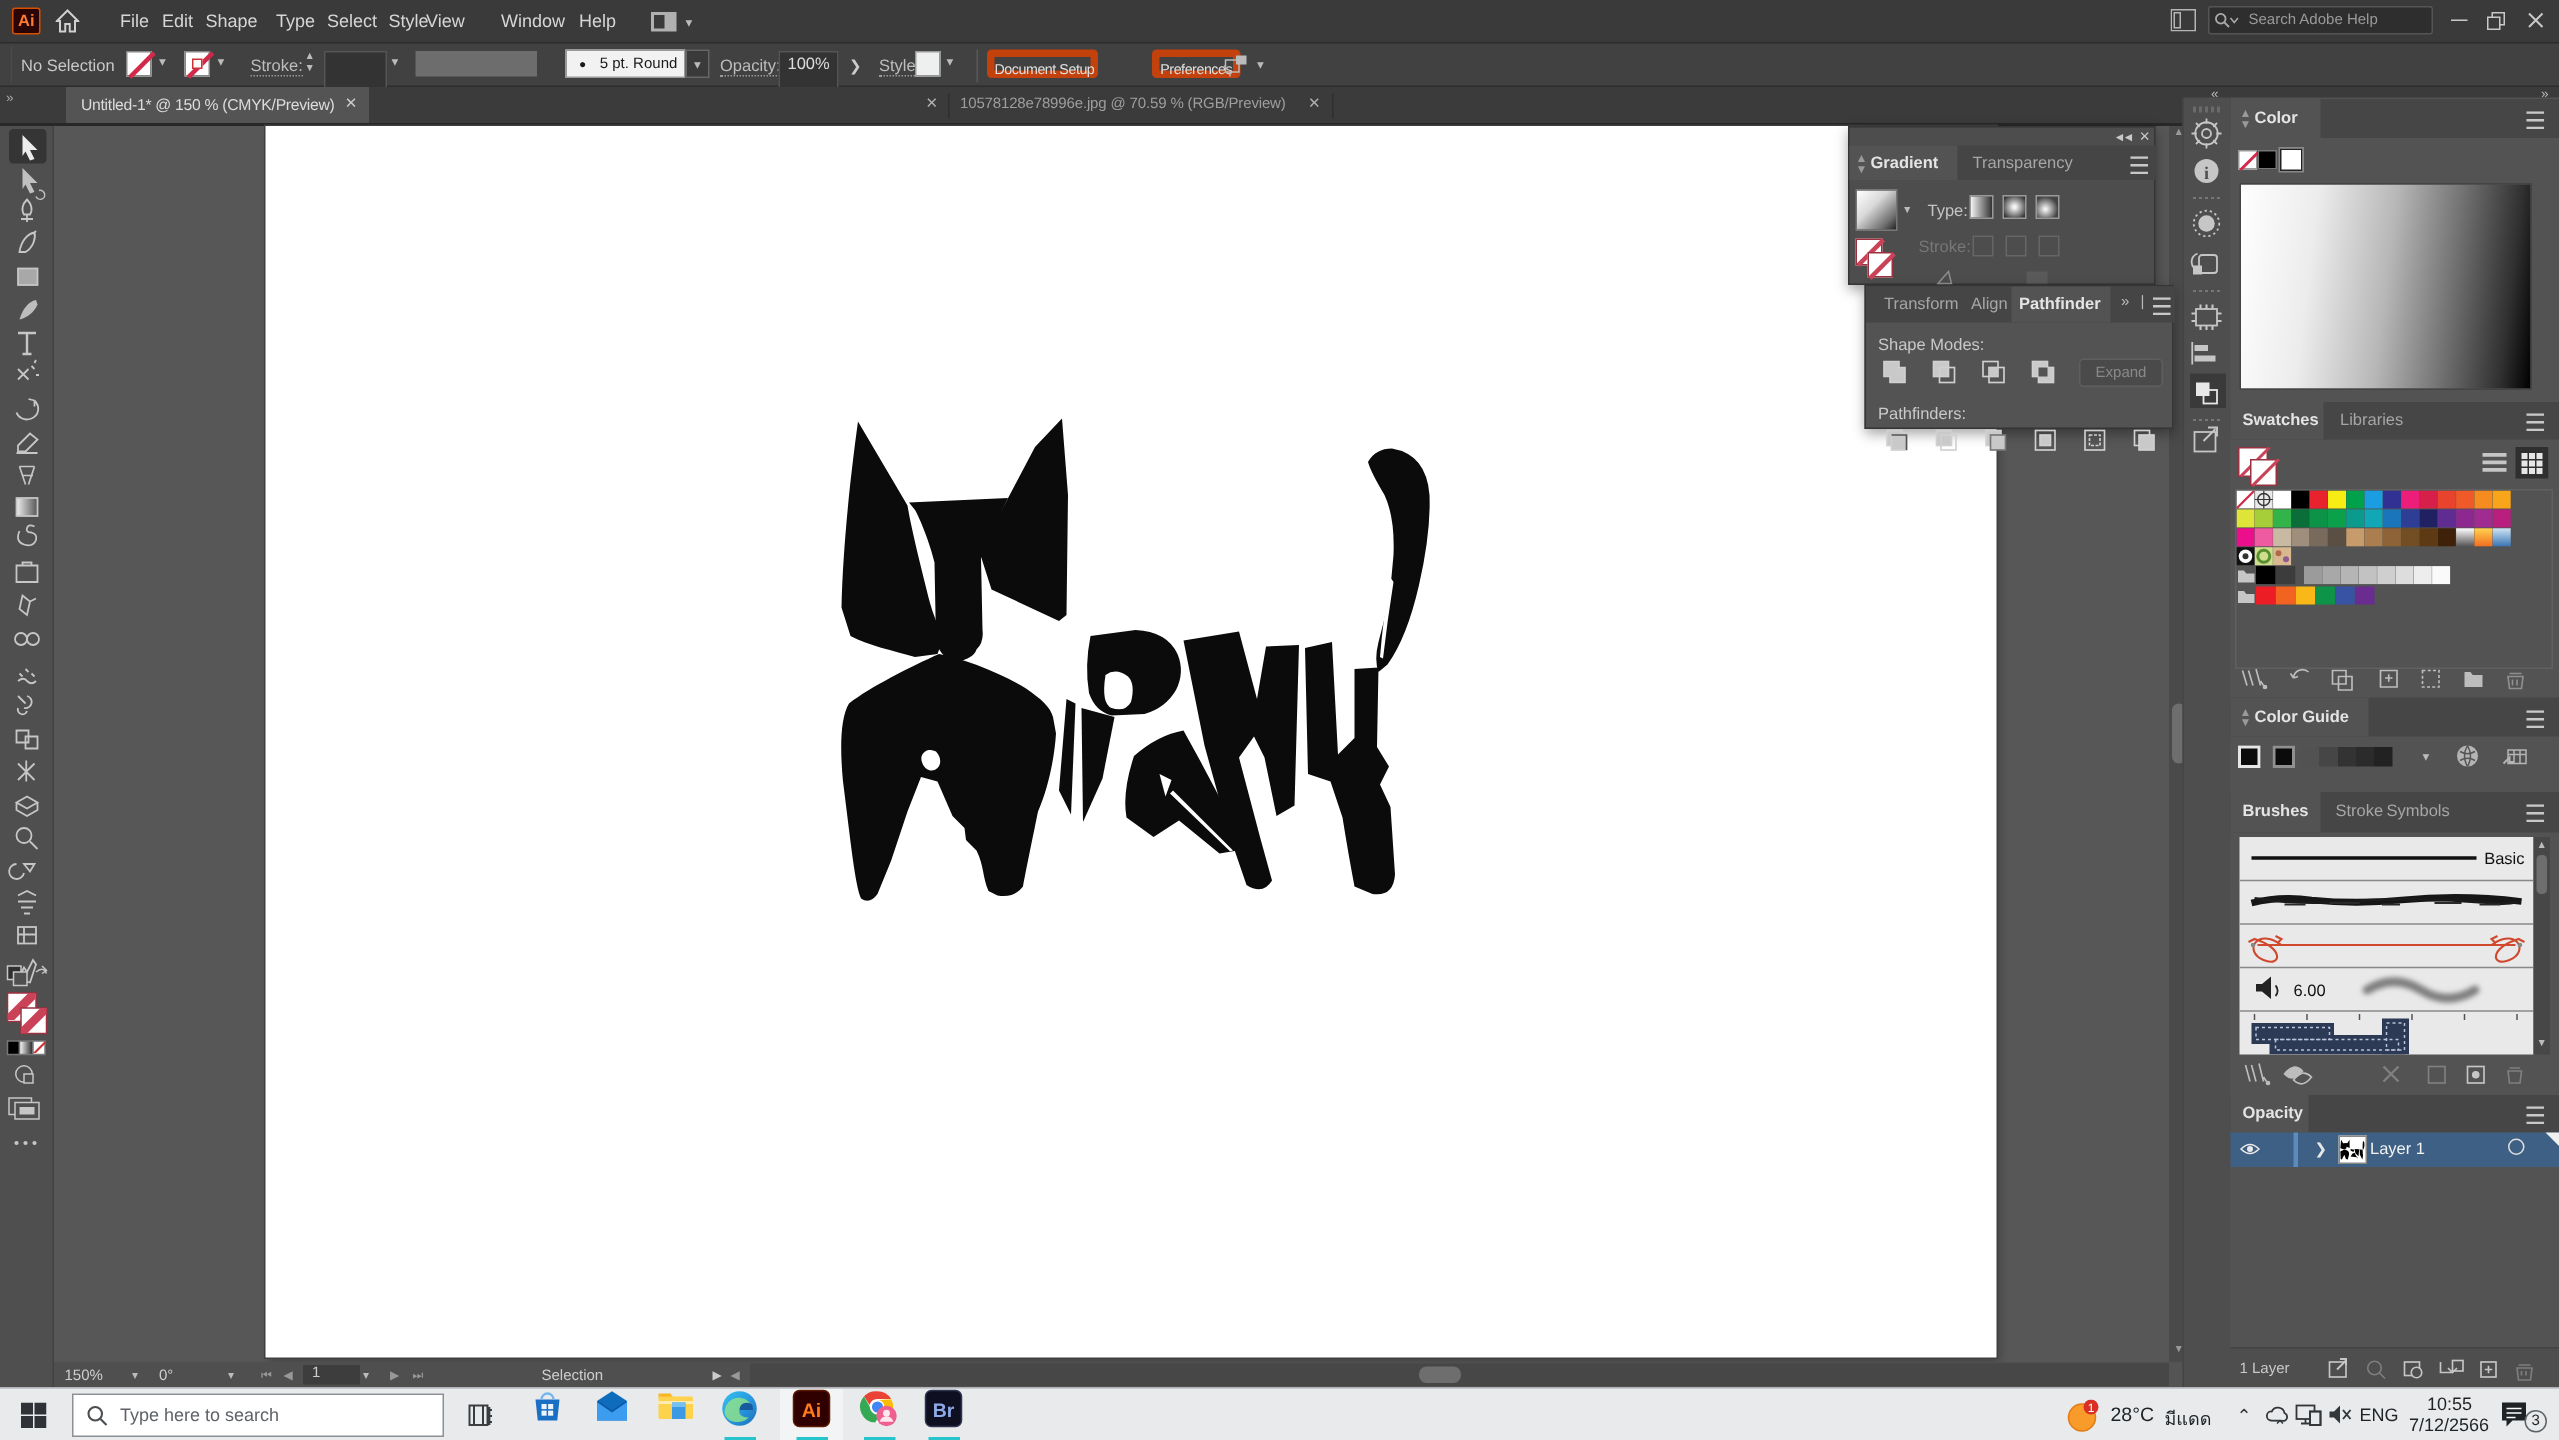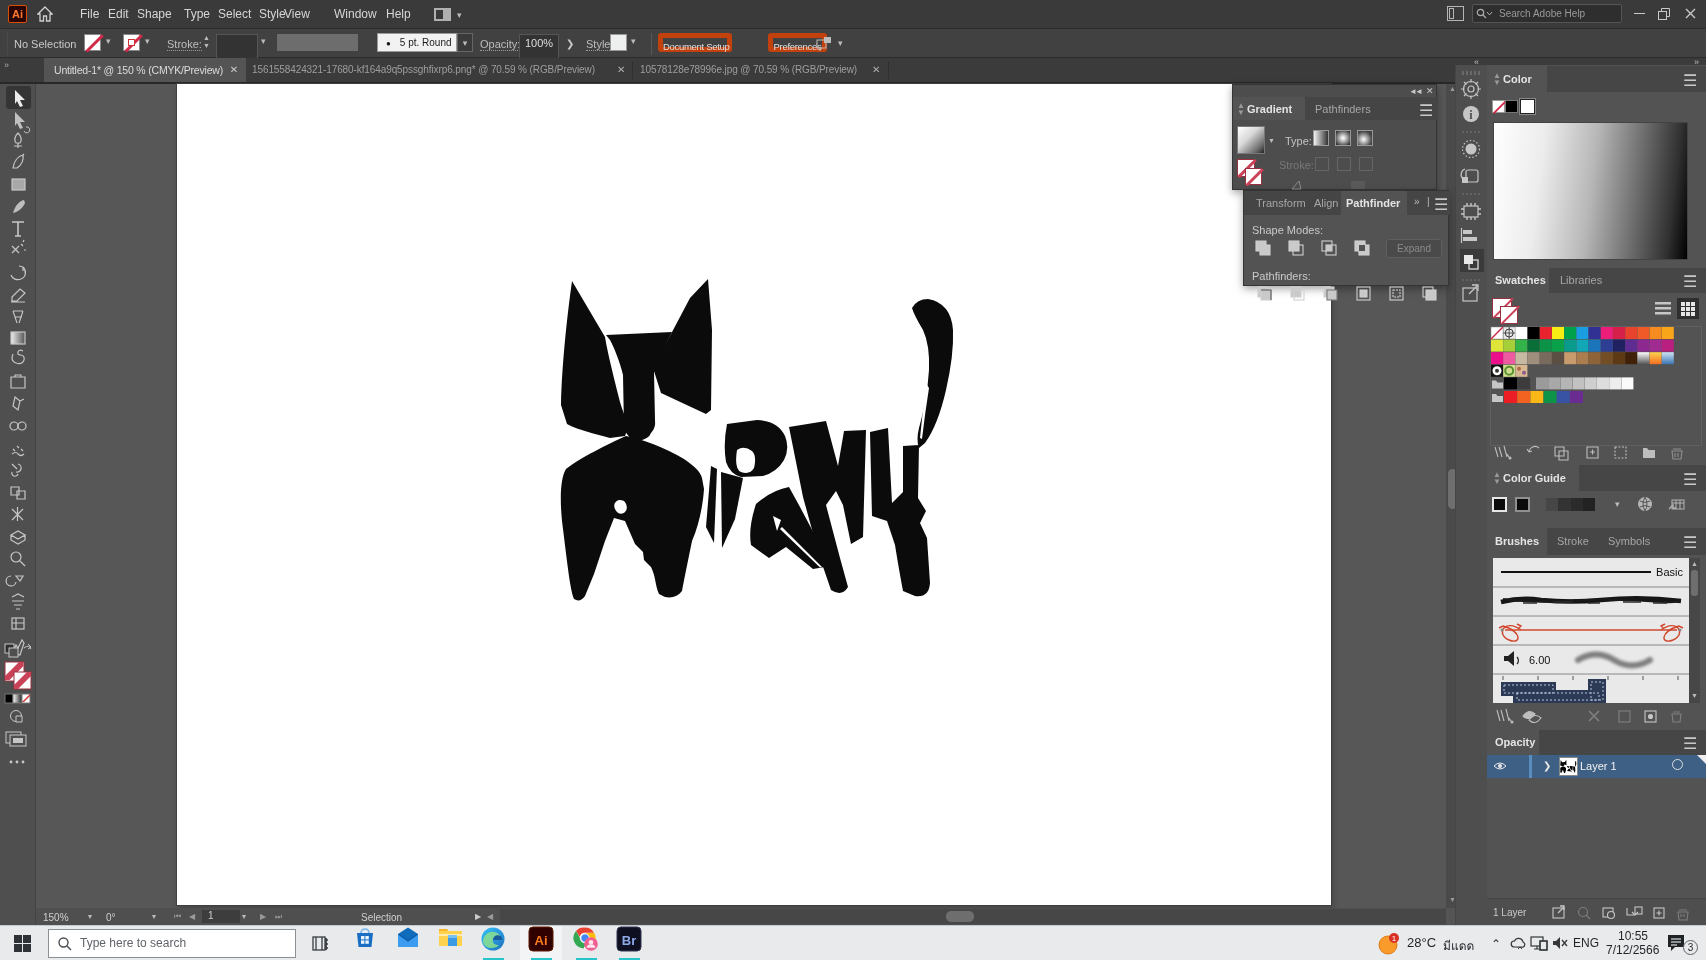--- a/index.html
+++ b/index.html
@@ -106,21 +106,20 @@
       <rect x="1" y="4" width="9" height="8" fill="none" stroke="#bbb"></rect>
       <rect x="8" y="1" width="7" height="6" fill="#bbb"></rect>
       <path d="M4 12 L4 15 M1 8 L0 8" stroke="#bbb"></path>
     </svg>
   <div class="abs ddv" style="left:838px;top:9px">▾</div>
 </div>
 
 <div class="abs" id="tabbar">
   <div class="abs" style="left:4px;top:2px;color:#aaa;font-size:9px">»</div>
   <div class="abs tab" style="left:44px;width:202px;background:#545454;color:#dcdcdc;font-size:10.5px;letter-spacing:-0.2px"><span style="margin-left:10px">Untitled-1* @ 150 % (CMYK/Preview)</span><span style="position:absolute;right:8px;top:0;color:#ccc;font-size:10px">✕</span></div>
-  <div class="abs tab" style="left:252px;color:#9e9e9e;font-size:10px;letter-spacing:-0.1px">1561558424321-17680-kf164a9q5pssghfixrp6.png* @ 70.59 % (RGB/Preview)</div>
   <div class="abs tab" style="left:617px;color:#b0b0b0;font-size:10px">✕</div>
   <div class="abs" style="left:632px;top:4px;width:1px;height:17px;background:#2f2f2f"></div>
   <div class="abs tab" style="left:640px;color:#9e9e9e;font-size:10px;letter-spacing:-0.1px">10578128e78996e.jpg @ 70.59 % (RGB/Preview)</div>
   <div class="abs tab" style="left:872px;color:#b0b0b0;font-size:10px">✕</div>
   <div class="abs" style="left:888px;top:4px;width:1px;height:17px;background:#2f2f2f"></div>
 </div>
 
 <div class="abs" id="leftbar">
 <svg class="abs" style="left:0;top:0" width="36" height="600" viewBox="0 0 36 600" fill="none" stroke="#c6c6c6" stroke-width="1.2">
   <rect x="6" y="2" width="25" height="23" rx="3" fill="#353535" stroke="none"></rect>
@@ -510,21 +509,21 @@
         <rect x="5" y="4" width="12" height="9"></rect>
         <path d="M5 7 h12 M9 4 v9 M13 4 v9"></path>
         <path d="M2 13 l4 -4 v3 h3" stroke-width="1.3"></path>
       </g>
     </svg>
 
   <div class="abs" style="left:0;top:470px;width:219px;height:27px;background:#464646"></div>
   <div class="abs" style="left:0;top:470px;width:60px;height:27px;background:#535353"></div>
   <div class="abs ptitle" style="left:8px;top:477px">Brushes</div>
   <div class="abs ptab" style="left:70px;top:477px">Stroke</div>
-  <div class="abs ptab" style="left:121px;top:477px">Symbols</div>
+  <div class="abs ptab" style="left:104px;top:477px">Symbols</div>
   <div class="abs hamb" style="left:196px;top:475px">☰</div>
   <div class="abs" style="left:6px;top:500px;width:196px;height:145px;background:#e9e9e9"></div>
   <svg class="abs" style="left:6px;top:500px" width="196" height="145" viewBox="0 0 196 145">
     <line x1="0" y1="29" x2="196" y2="29" stroke="#888"></line>
     <line x1="0" y1="58" x2="196" y2="58" stroke="#888"></line>
     <line x1="0" y1="87" x2="196" y2="87" stroke="#888"></line>
     <line x1="0" y1="116" x2="196" y2="116" stroke="#888"></line>
     <line x1="8" y1="14" x2="158" y2="14" stroke="#111" stroke-width="2.2"></line>
     <text x="190" y="18" font-size="11" fill="#111" text-anchor="end" font-family="Liberation Sans">Basic</text>
     <path d="M8 44 q20 -5 40 -2 q30 3 60 0 q40 -4 80 1" stroke="#161616" stroke-width="4.5" fill="none"></path>
@@ -644,21 +643,21 @@
   <div class="abs" style="left:248px;top:-1px;color:#bbb;font-size:9px">»</div>
 </div>
 
 <div class="abs" id="gradpanel" style="left:1232px;top:84px;width:205px;height:106px;background:#4d4d4d;border:1px solid #353535;box-shadow:0 3px 8px rgba(0,0,0,0.35)">
   <div class="abs" style="left:176px;top:2px;color:#c9c9c9;font-size:8px;letter-spacing:-2px">◄◄</div>
   <div class="abs" style="left:193px;top:1px;color:#c9c9c9;font-size:9px">✕</div>
   <div class="abs" style="left:0;top:12px;width:205px;height:23px;background:#454545"></div>
   <div class="abs" style="left:0;top:12px;width:72px;height:23px;background:#535353"></div>
   <div class="abs" style="left:4px;top:17px;color:#9a9a9a;font-size:8px;line-height:7px">▲<br>▼</div>
   <div class="abs ptitle" style="left:14px;top:18px">Gradient</div>
-  <div class="abs ptab" style="left:82px;top:18px">Pathfinders</div>
+  <div class="abs ptab" style="left:82px;top:18px">Transparency</div>
   <div class="abs hamb" style="left:186px;top:16px">☰</div>
   <div class="abs" style="left:4px;top:41px;width:28px;height:28px;background:linear-gradient(135deg,#ffffff 0%,#d9d9d9 40%,#6e6e6e 80%,#222 100%);border:1px solid #777"></div>
   <div class="abs" style="left:35px;top:52px;color:#bbb;font-size:7px">▼</div>
   <div class="abs" style="left:52px;top:50px;font-size:11px;color:#c3c3c3">Type:</div>
   <div class="abs" style="left:80px;top:45px;width:16px;height:16px;border:1px solid #999;background:linear-gradient(90deg,#f2f2f2,#333)"></div>
   <div class="abs" style="left:102px;top:45px;width:16px;height:16px;border:1px solid #999;background:radial-gradient(circle,#f2f2f2 10%,#333 90%)"></div>
   <div class="abs" style="left:124px;top:45px;width:16px;height:16px;border:1px solid #999;background:radial-gradient(circle at 40% 60%,#f2f2f2 5%,#444 70%)"></div>
   <div class="abs" style="left:46px;top:74px;font-size:11px;color:#777">Stroke:</div>
   <div class="abs" style="left:82px;top:72px;width:14px;height:14px;border:1px solid #666"></div>
   <div class="abs" style="left:104px;top:72px;width:14px;height:14px;border:1px solid #666"></div>

